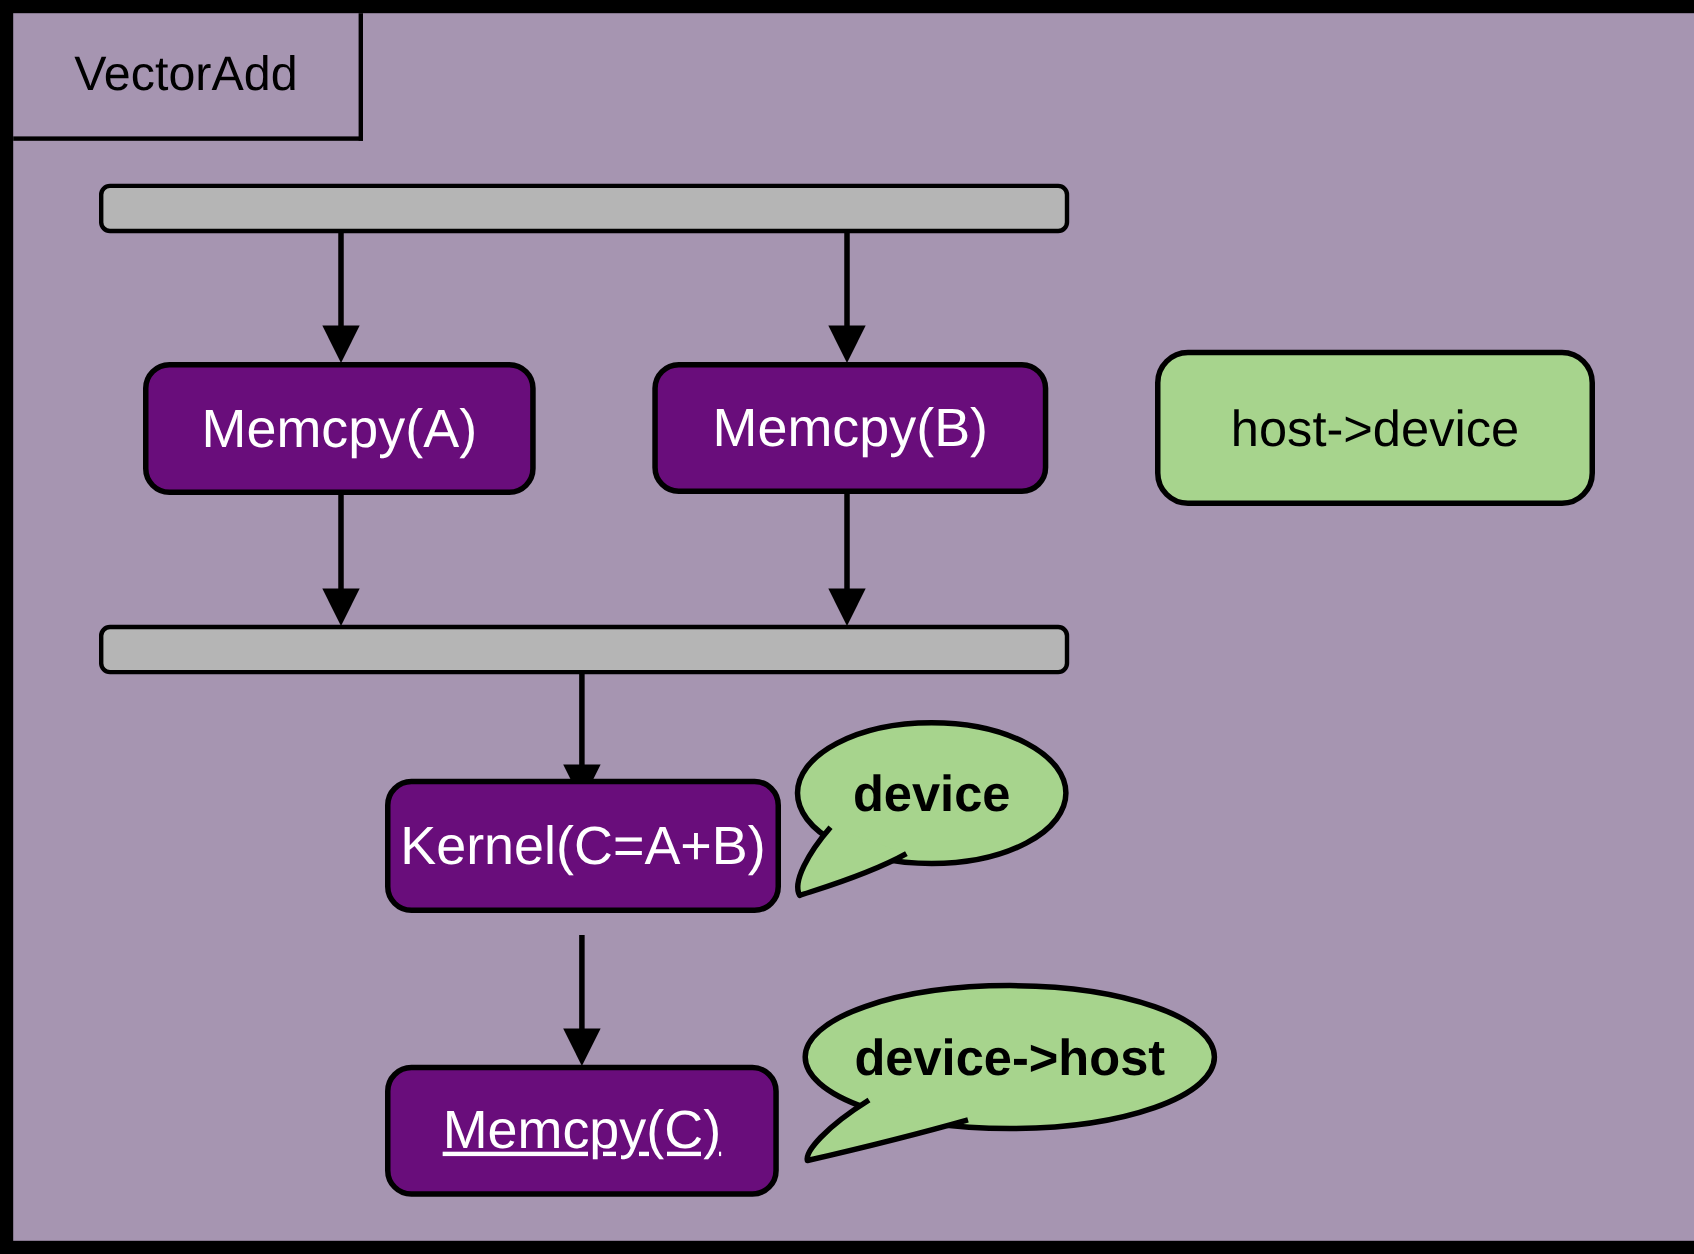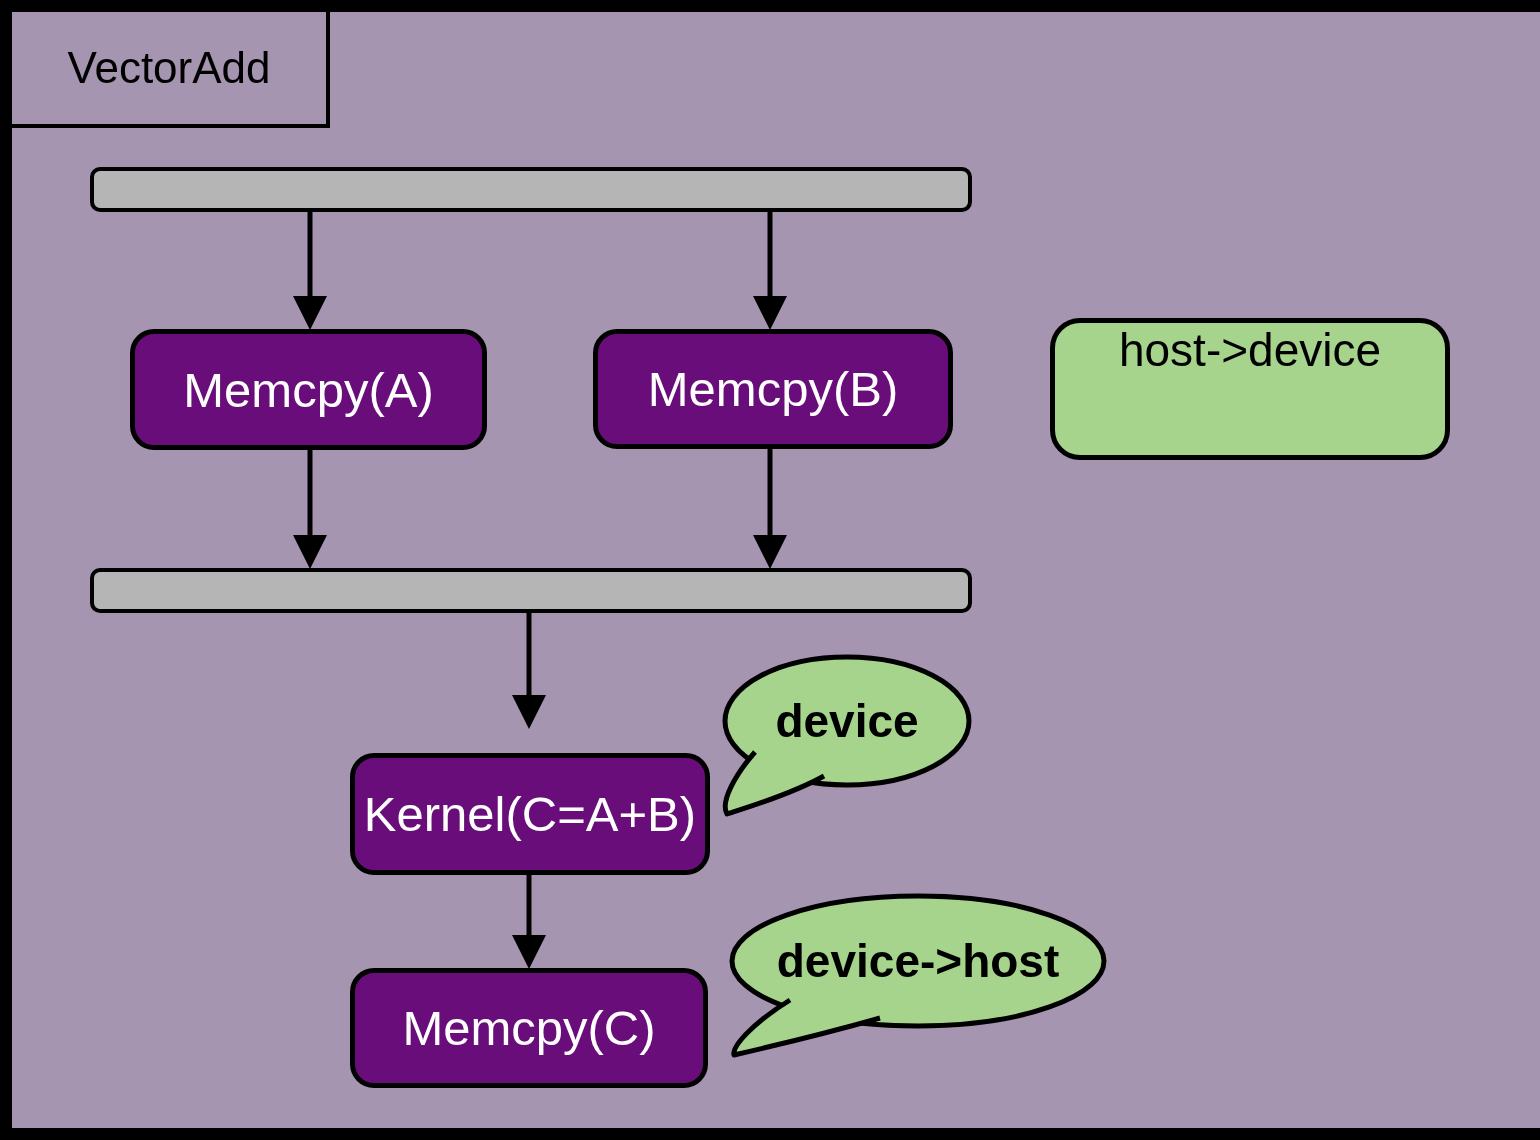--- a/index.html
+++ b/index.html
@@ -45,30 +45,30 @@
     position: absolute;
     background: #690d7b;
     border: 5px solid #000;
     border-radius: 24px;
     display: flex; align-items: center; justify-content: center;
     color: #ffffff; font-size: 49px;
     box-sizing: border-box;
   }
   .node-a { left: 118px; top: 317px; width: 357px; height: 121px; }
   .node-b { left: 581px; top: 317px; width: 360px; height: 120px; }
-  .node-k { left: 338px; top: 741px; width: 360px; height: 122px; }
-  .node-c { left: 338px; top: 956px; width: 358px; height: 120px; }
+  .node-k { left: 338px; top: 696px; width: 360px; height: 122px; }
+  .node-c { left: 338px; top: 956px; width: 358px; height: 120px; text-decoration: underline; }
   .legend-box {
     position: absolute;
     left: 1038px; top: 306px;
     width: 400px; height: 142px;
     background: #a7d48d;
     border: 5px solid #000;
     border-radius: 30px;
-    display: flex; justify-content: center;
+    display: flex; align-items: center; justify-content: center;
     color: #000; font-size: 46px;
     box-sizing: border-box;
   }
   .bubble-label {
     position: absolute;
     transform: translate(-50%, -50%);
     color: #000; font-size: 46px;
     white-space: nowrap;
     font-weight: bold;
   }

